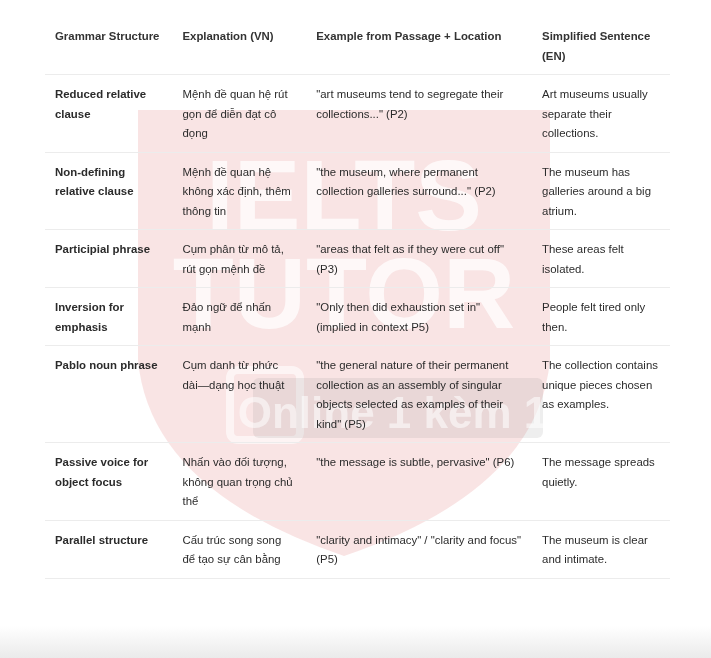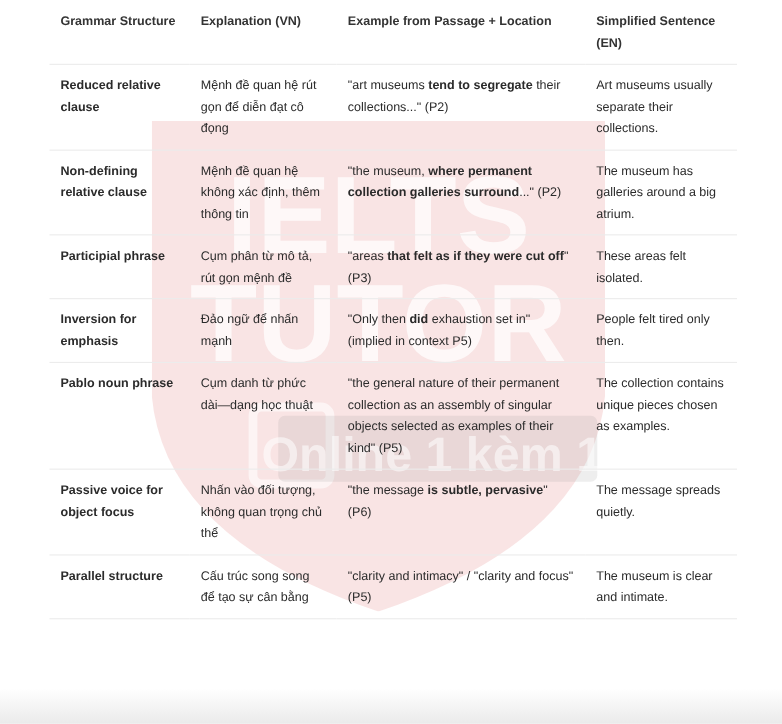--- a/index.html
+++ b/index.html
@@ -13,24 +13,24 @@
     pointer-events:none; z-index:0;
   }
   table.grammar {
     position:absolute; left:45px; top:0; width:625px;
     border-collapse:collapse; z-index:1; font-size:11.4px; line-height:19.5px;
   }
   table.grammar th, table.grammar td {
     text-align:left; vertical-align:top; padding:10px 10px 8px 10px;
     border-bottom:1px solid #ececec;
   }
-  table.grammar th { font-weight:600; color:#333; padding-top:11px; }
+  table.grammar th { font-weight:600; color:#333; padding-top:27px; }
   table.grammar td.struct { font-weight:600; color:#2b2b2b; }
   .c1 { width:111px; } .c2 { width:117px; } .c3 { width:215px; } .c4 { width:122px; }
-  b { font-weight:700; color:#2a2a2a; }
+  b { font-weight:400; color:#2a2a2a; }
   .fade {
     position:absolute; left:0; right:0; bottom:0; height:32px; z-index:2;
     background:linear-gradient(to bottom, rgba(240,240,240,0), rgba(232,232,232,0.9));
     pointer-events:none;
   }
 </style>
 </head>
 <body>
 
 <svg class="watermark" viewBox="0 0 412 446" xmlns="http://www.w3.org/2000/svg">

